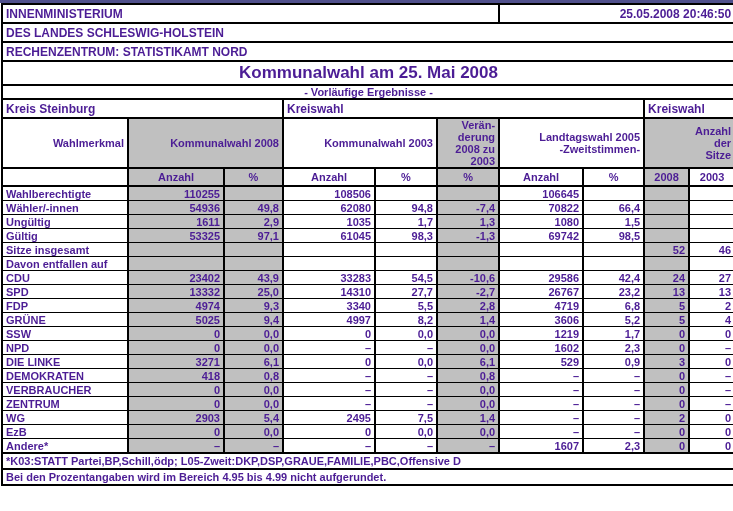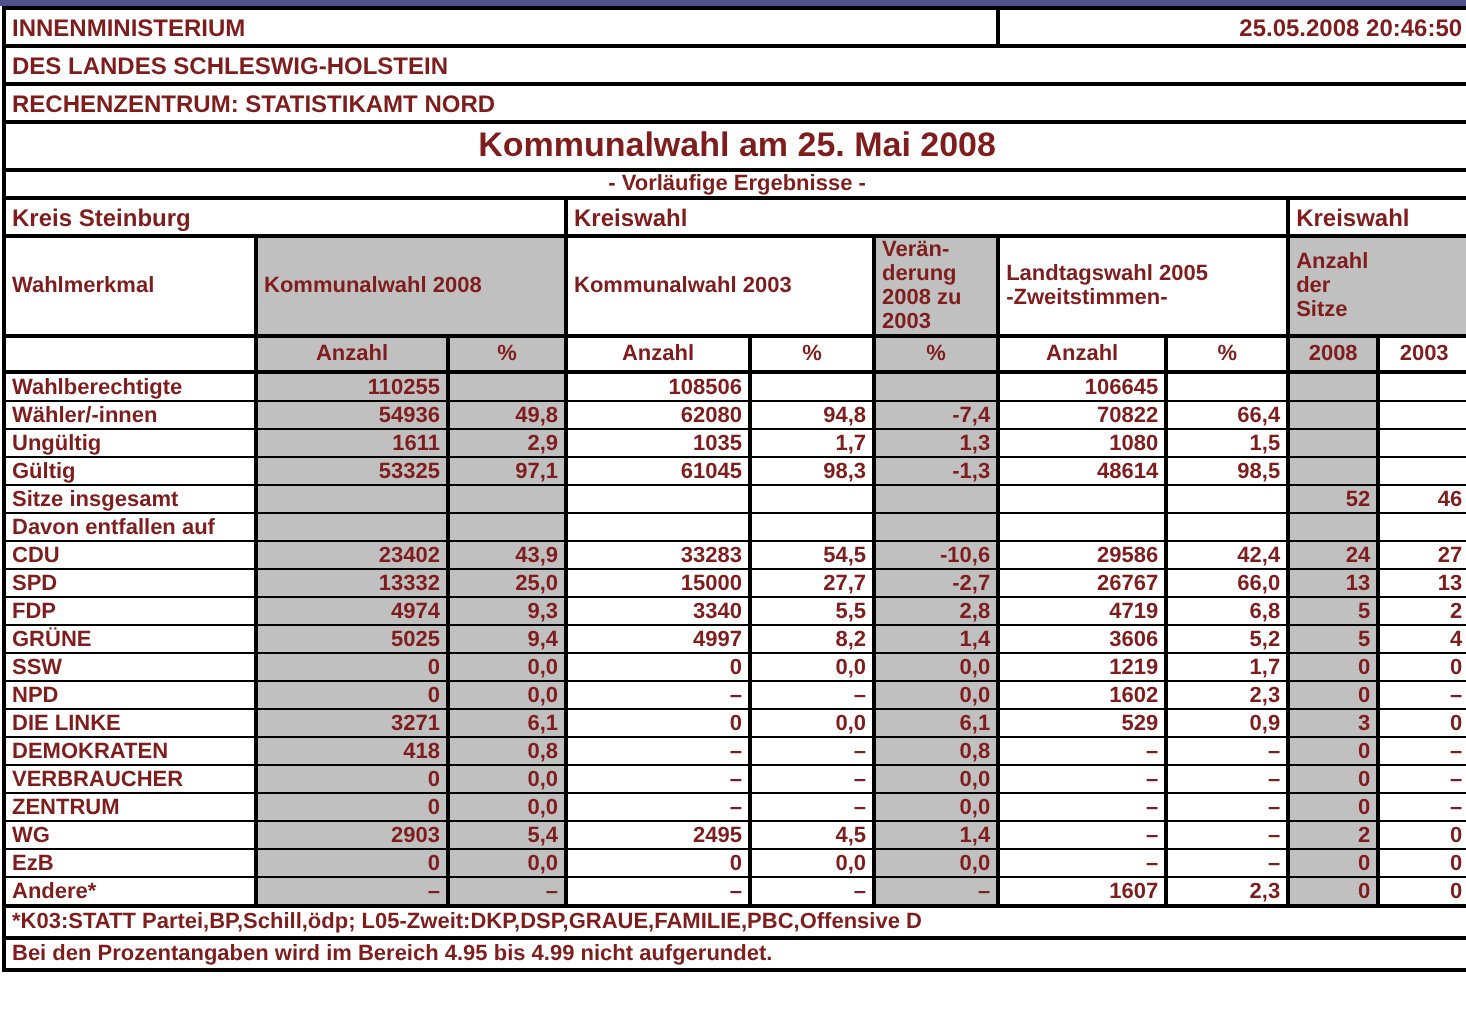--- a/index.html
+++ b/index.html
@@ -1,30 +1,30 @@
 <!DOCTYPE html>
 <html><head>
 <meta charset="utf-8">
 <style>
   html,body{margin:0;padding:0;background:#ffffff;}
   body{width:733px;height:511px;overflow:hidden;}
   .page{position:relative;width:733px;height:511px;
-        font-family:"Liberation Sans",sans-serif;font-weight:bold;color:#7f1d1d;}
+        font-family:"Liberation Sans",sans-serif;font-weight:bold;color:#4c1d95;}
   .topbar{width:733px;height:3px;}
   table{border-collapse:collapse;table-layout:fixed;width:730px;margin-left:1px;}
   td{border:2px solid #000;font-size:11px;padding:0 3px;overflow:hidden;
      white-space:nowrap;vertical-align:middle;}
   .gray{background:#c0c0c0;}
   .left{text-align:left;}
   .num{text-align:right;}
   .hrow td{font-size:12px;height:17px;}
   .title td{font-size:17px;text-align:center;height:22px;}
   .subtitle td{font-size:11px;text-align:center;height:11px;}
   .region td{font-size:12px;height:17px;margin-left:24px;}
-  .ghead td{text-align:left;height:48px;white-space:pre-line;
+  .ghead td{text-align:right;height:48px;white-space:pre-line;
             line-height:12px;font-size:11px;}
   .shead td{text-align:center;height:16px;}
   #rows-body td{border-top-width:1px;border-bottom-width:1px;height:13px;}
   .foot td{text-align:left;height:14px;}
 </style>
 </head>
 <body>
 
 <div class="page">
   <div class="topbar" style="background: rgb(80, 80, 140);"></div>
@@ -130,21 +130,21 @@
           <td class="num gray"></td>
           <td class="num"></td>
         </tr>
         <tr>
           <td class="left">Gültig</td>
           <td class="num gray">53325</td>
           <td class="num gray">97,1</td>
           <td class="num">61045</td>
           <td class="num">98,3</td>
           <td class="num gray">-1,3</td>
-          <td class="num">48614</td>
+          <td class="num">69742</td>
           <td class="num">98,5</td>
           <td class="num gray"></td>
           <td class="num"></td>
         </tr>
         <tr>
           <td class="left">Sitze insgesamt</td>
           <td class="num gray"></td>
           <td class="num gray"></td>
           <td class="num"></td>
           <td class="num"></td>
@@ -175,25 +175,25 @@
           <td class="num gray">-10,6</td>
           <td class="num">29586</td>
           <td class="num">42,4</td>
           <td class="num gray">24</td>
           <td class="num">27</td>
         </tr>
         <tr>
           <td class="left">SPD</td>
           <td class="num gray">13332</td>
           <td class="num gray">25,0</td>
-          <td class="num">15000</td>
+          <td class="num">14310</td>
           <td class="num">27,7</td>
           <td class="num gray">-2,7</td>
           <td class="num">26767</td>
-          <td class="num">66,0</td>
+          <td class="num">23,2</td>
           <td class="num gray">13</td>
           <td class="num">13</td>
         </tr>
         <tr>
           <td class="left">FDP</td>
           <td class="num gray">4974</td>
           <td class="num gray">9,3</td>
           <td class="num">3340</td>
           <td class="num">5,5</td>
           <td class="num gray">2,8</td>
@@ -284,21 +284,21 @@
           <td class="num">–</td>
           <td class="num">–</td>
           <td class="num gray">0</td>
           <td class="num">–</td>
         </tr>
         <tr>
           <td class="left">WG</td>
           <td class="num gray">2903</td>
           <td class="num gray">5,4</td>
           <td class="num">2495</td>
-          <td class="num">4,5</td>
+          <td class="num">7,5</td>
           <td class="num gray">1,4</td>
           <td class="num">–</td>
           <td class="num">–</td>
           <td class="num gray">2</td>
           <td class="num">0</td>
         </tr>
         <tr>
           <td class="left">EzB</td>
           <td class="num gray">0</td>
           <td class="num gray">0,0</td>

